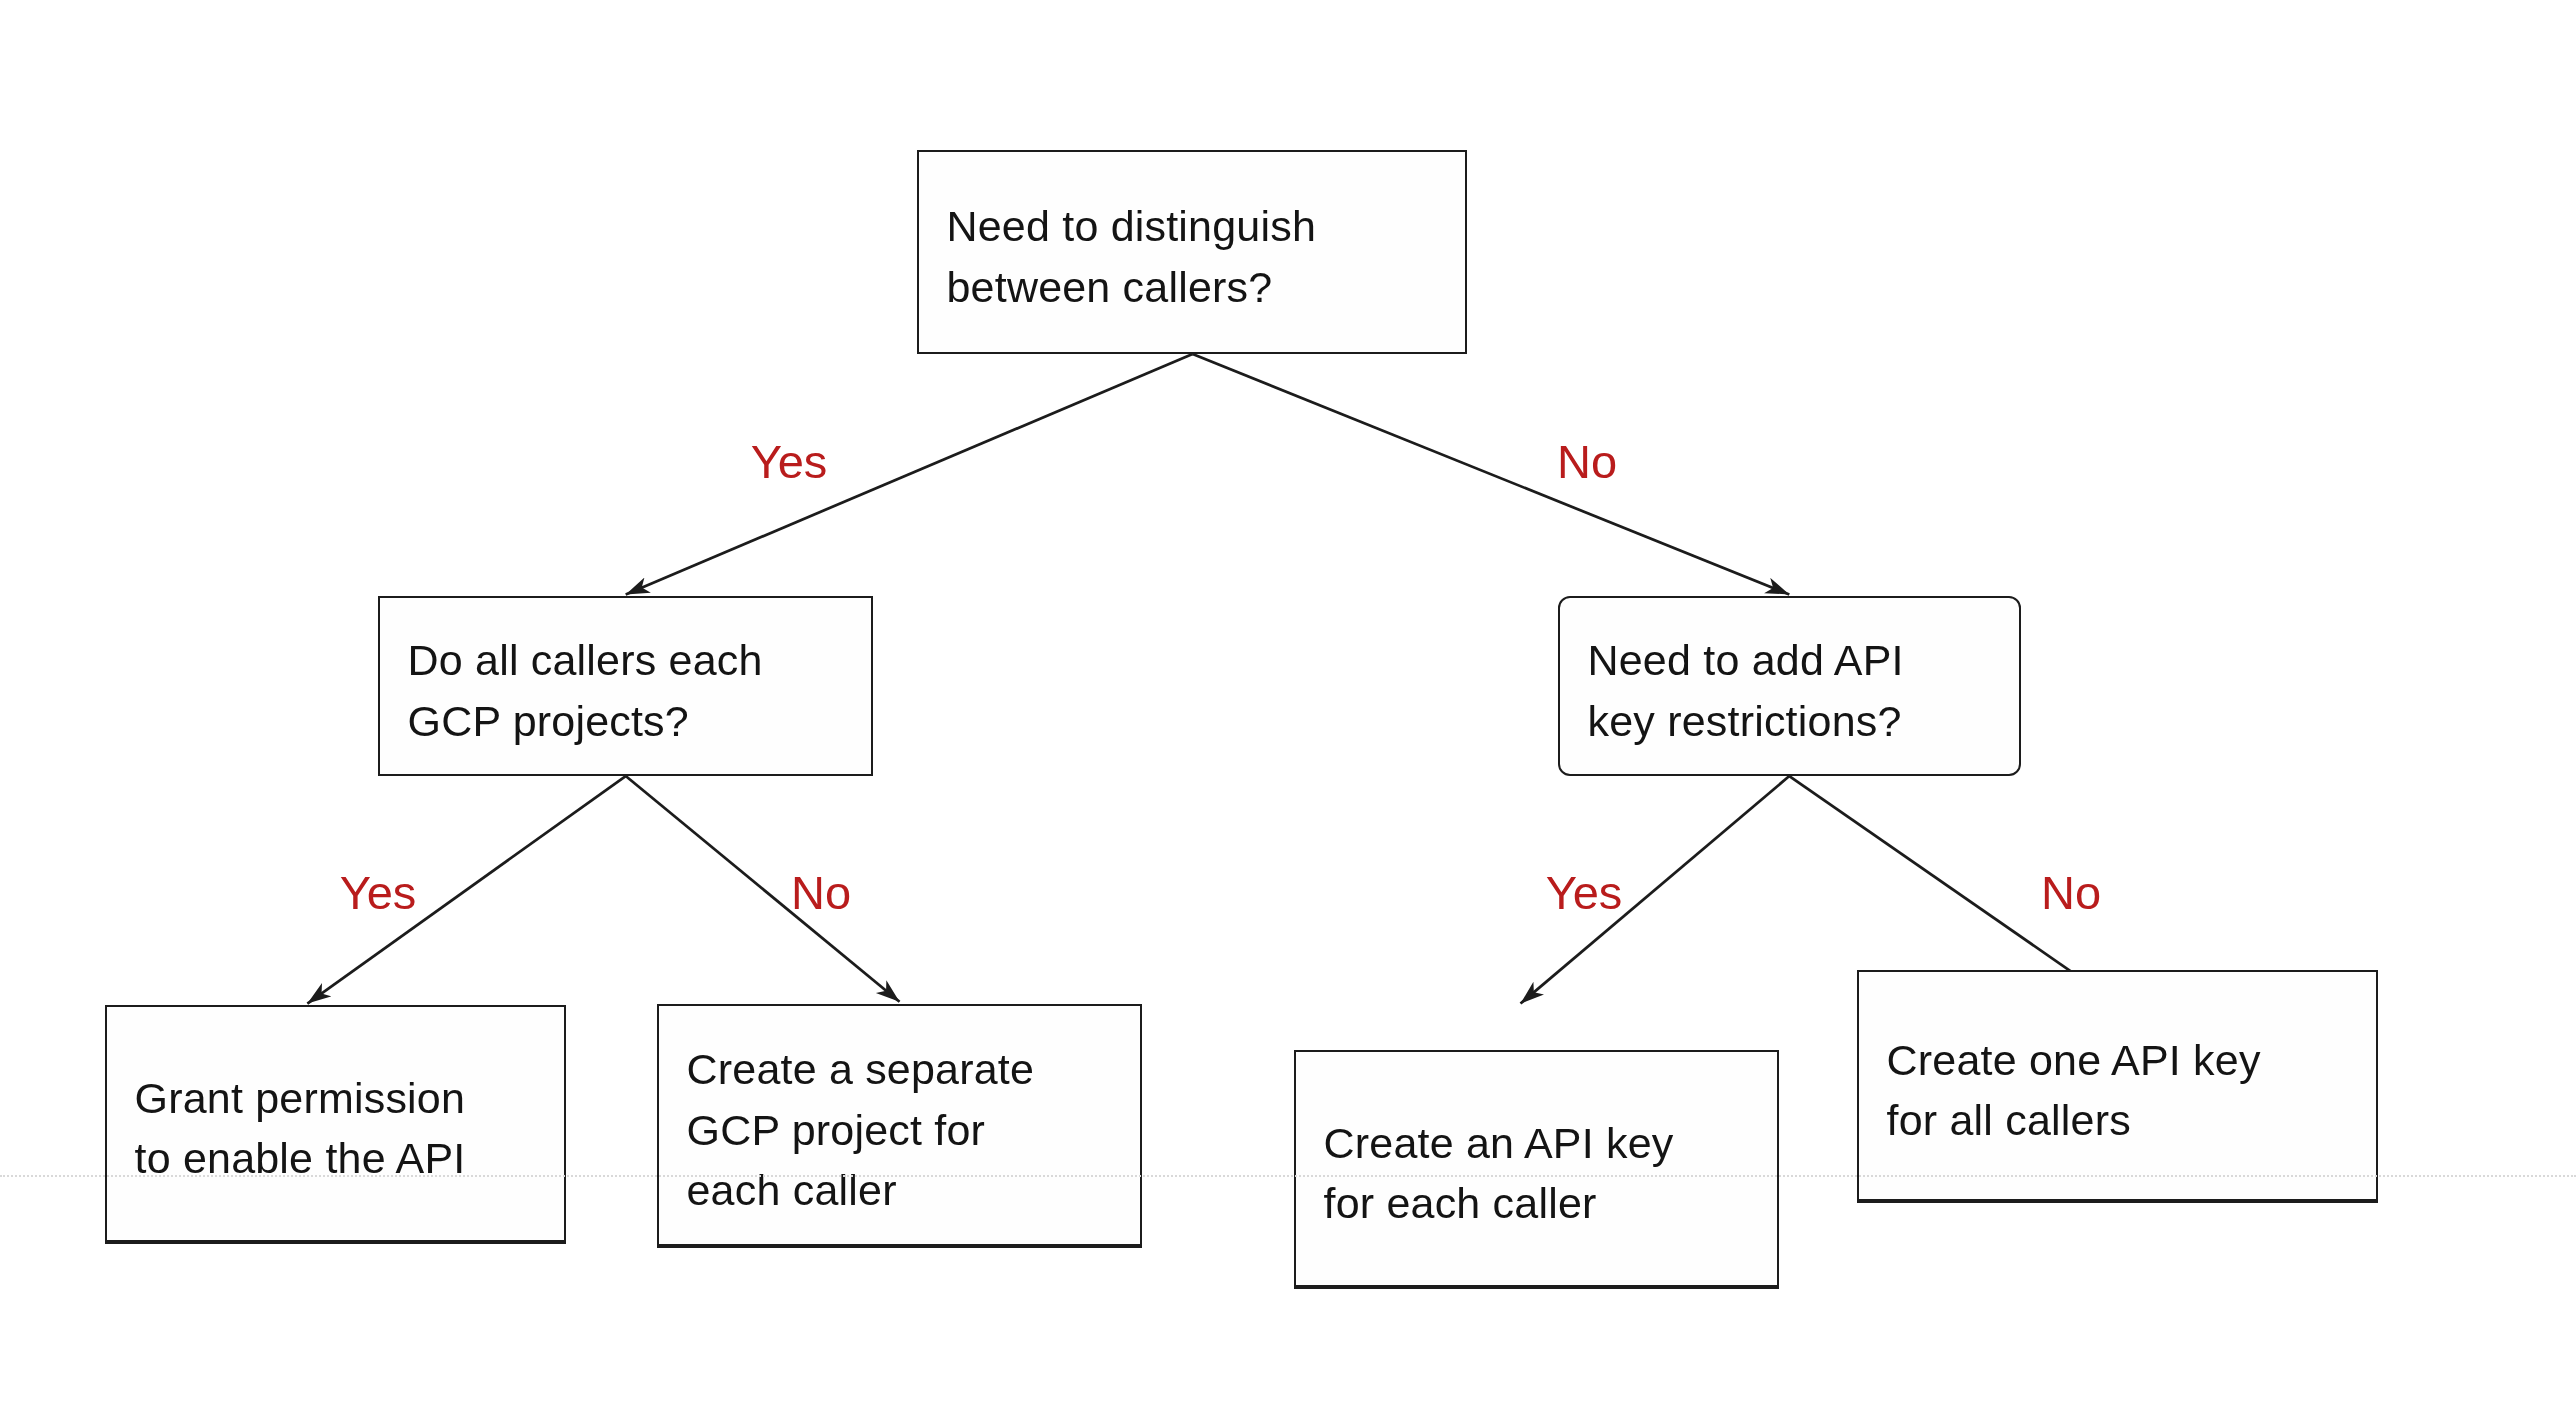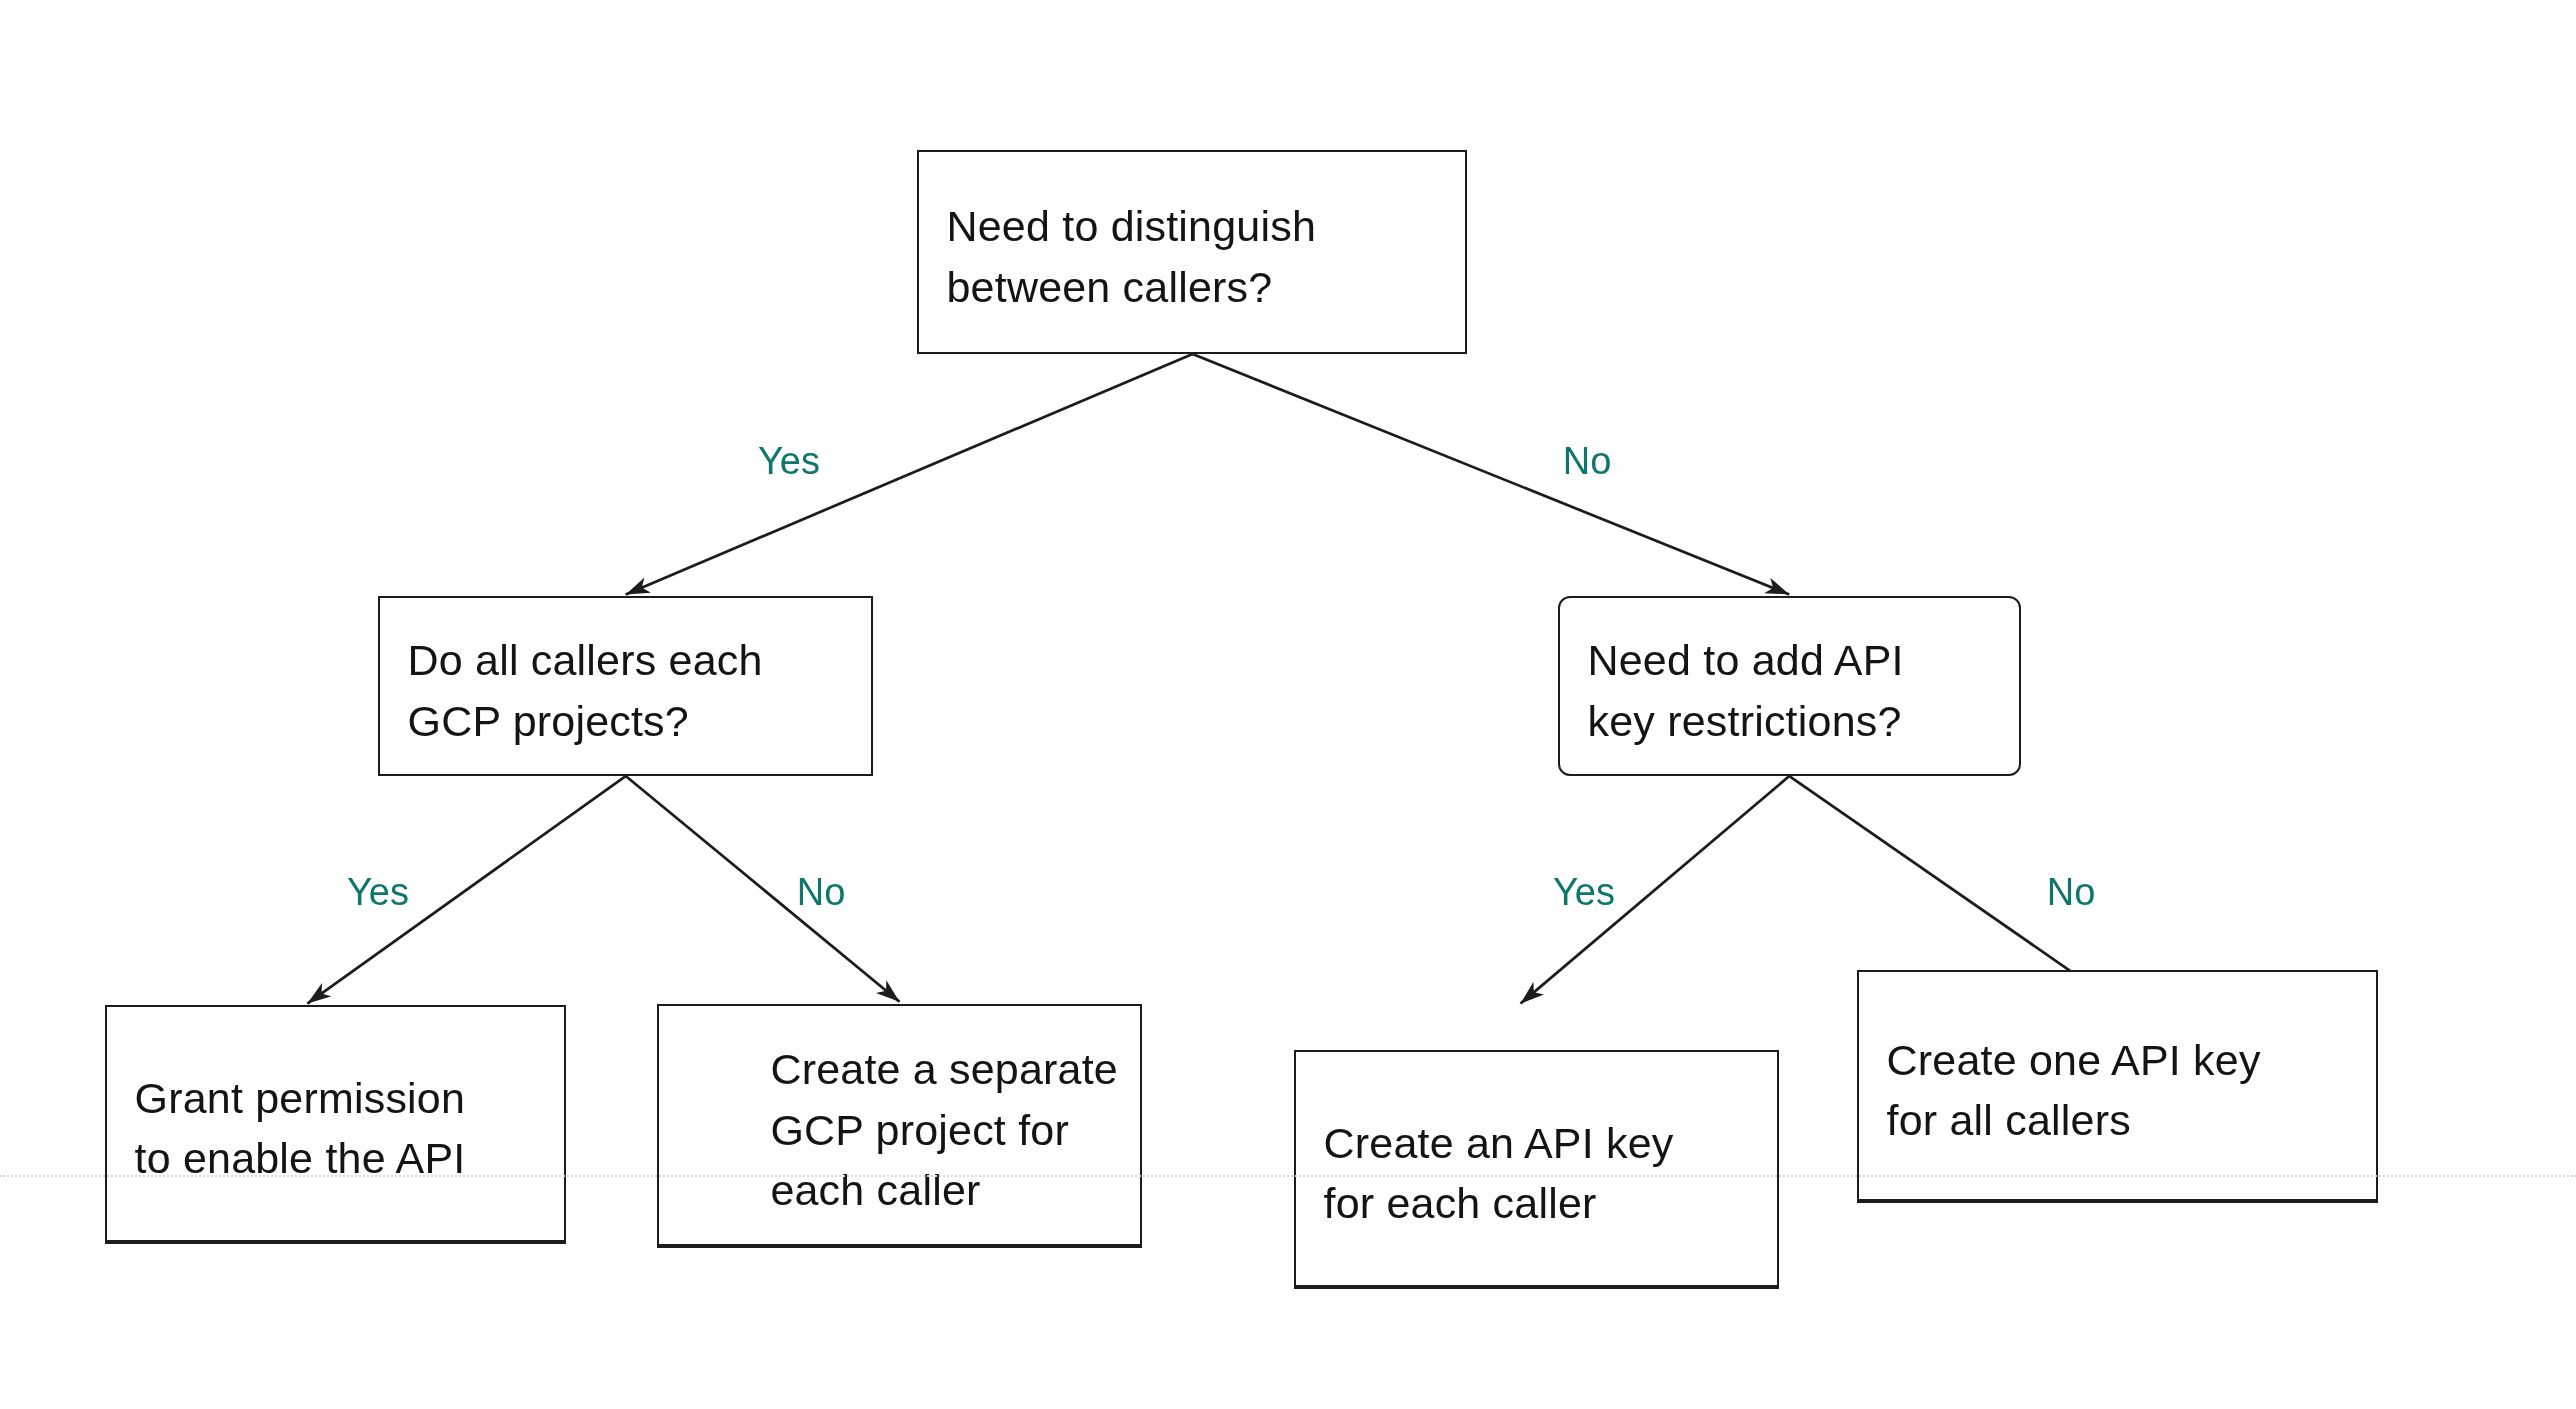--- a/index.html
+++ b/index.html
@@ -40,22 +40,22 @@
   }
   .node.answer {
     border-bottom-width: 4.6px;
   }
   .node span {
     white-space: pre-line;
   }
   .edge-label {
     position: absolute;
     transform: translate(-50%, -50%);
-    color: #0f766e;
-    font-size: 38px;
+    color: #b91c1c;
+    font-size: 47px;
     line-height: 1;
     white-space: nowrap;
   }
   .bottom-edge-artifact {
     position: absolute;
     left: 0;
     right: 0;
     bottom: 0.9px;
     border-bottom: 2.8px dotted #d9d9d9;
     height: 0;
@@ -90,21 +90,21 @@
 GCP projects?</span>
       </div>
       <div class="node" style="left: 1558px; top: 596px; width: 463px; height: 180px; border-radius: 12px;">
         <span>Need to add API
 key restrictions?</span>
       </div>
       <div class="node answer" style="left: 77px; top: 1005px; width: 461px; height: 239px; margin-left: 28px;">
         <span>Grant permission
 to enable the API</span>
       </div>
-      <div class="node answer" style="left: 657px; top: 1004px; width: 485px; height: 244px; justify-content: flex-end;">
+      <div class="node answer" style="left: 657px; top: 1004px; width: 485px; height: 244px;">
         <span>Create a separate
 GCP project for
 each caller</span>
       </div>
       <div class="node answer" style="left: 1278px; top: 1050px; width: 485px; height: 239px; margin-left: 16px;">
         <span>Create an API key
 for each caller</span>
       </div>
       <div class="node answer" style="left: 1857px; top: 970px; width: 521px; height: 233px;">
         <span>Create one API key

